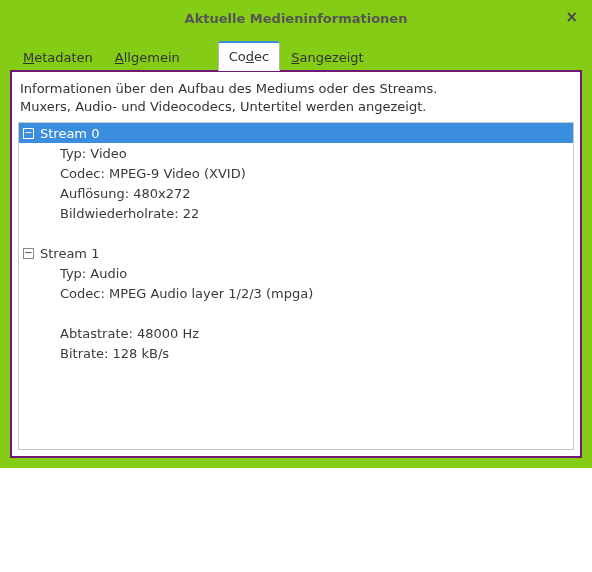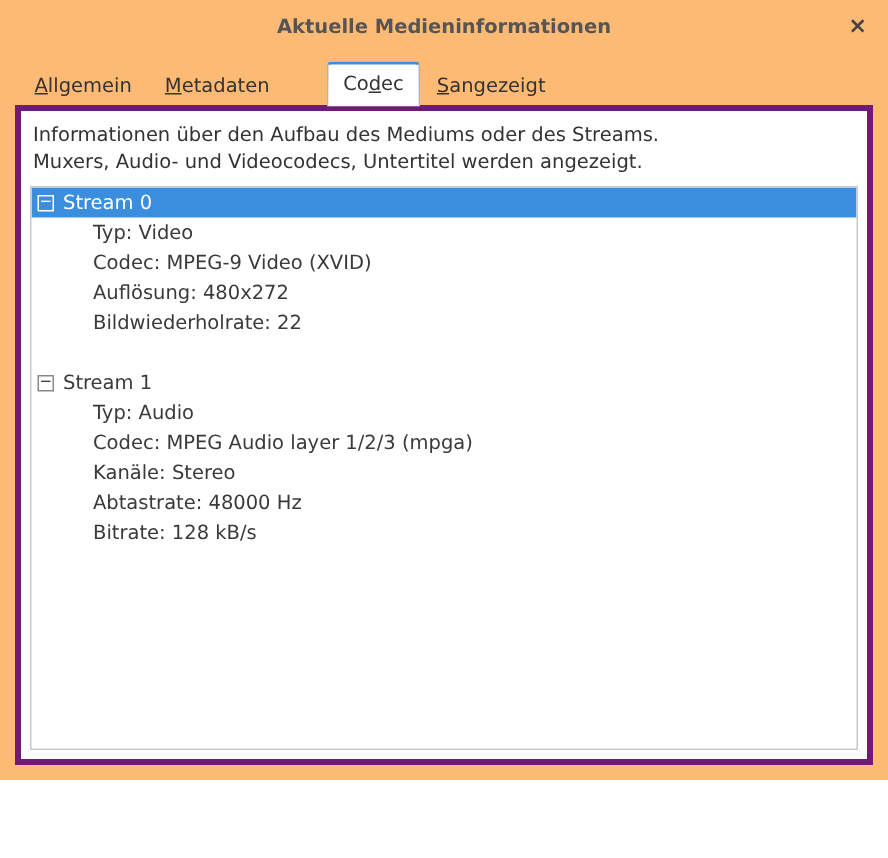--- a/index.html
+++ b/index.html
@@ -8,22 +8,22 @@
     width: 592px;
     height: 572px;
     background: #fff;
     font-family: "DejaVu Sans", "Liberation Sans", Arial, sans-serif;
     font-size: 13px;
     color: #3a3a3a;
     overflow: hidden;
   }
   .window {
     width: 592px;
-    height: 520px;
-    background: #fdba74;
+    height: 468px;
+    background: #84cc16;
     box-sizing: border-box;
     position: relative;
   }
   .titlebar {
     height: 36px;
     display: flex;
     align-items: center;
     justify-content: center;
     position: relative;
     font-weight: bold;
@@ -69,21 +69,21 @@
     border: 1px solid #b3b3b3;
     border-bottom: 1px solid #fff;
     border-top: 2px solid #3b8ede;
     border-radius: 3px 3px 0 0;
     z-index: 2;
     margin-left: 27px;
   }
   .tab .mn { text-decoration: underline; }
   .panel {
     background: #fff;
-    border: 4px solid #701a75;
+    border: 2px solid #701a75;
     position: absolute;
     left: 0;
     right: 0;
     top: 34px;
     bottom: 0;
     box-sizing: border-box;
     padding: 8px 6px 6px 6px;
     z-index: 1;
   }
   .desc {
@@ -149,24 +149,24 @@
 
   <div class="titlebar">
     <span>Aktuelle Medieninformationen</span>
     <span class="close">×</span>
   </div>
 
   <div class="client">
 
     <div class="tabstrip">
       <div class="tab">
+        <span></span><span class="mn">M</span><span>etadaten</span>
+      </div>
+      <div class="tab">
         <span></span><span class="mn">A</span><span>llgemein</span>
-      </div>
-      <div class="tab">
-        <span></span><span class="mn">M</span><span>etadaten</span>
       </div>
       <div class="tab active">
         <span>Co</span><span class="mn">d</span><span>ec</span>
       </div>
       <div class="tab">
         <span></span><span class="mn">S</span><span>angezeigt</span>
       </div>
     </div>
 
     <div class="panel">
@@ -216,21 +216,20 @@
           <span class="lbl">Typ: Audio</span>
         </div>
         <div class="row">
           <span class="ind" style="width:20px"></span>
           <span class="spacer-exp"></span>
           <span class="lbl">Codec: MPEG Audio layer 1/2/3 (mpga)</span>
         </div>
         <div class="row">
           <span class="ind" style="width:20px"></span>
           <span class="spacer-exp"></span>
-          <span class="lbl">Kanäle: Stereo</span>
         </div>
         <div class="row">
           <span class="ind" style="width:20px"></span>
           <span class="spacer-exp"></span>
           <span class="lbl">Abtastrate: 48000 Hz</span>
         </div>
         <div class="row">
           <span class="ind" style="width:20px"></span>
           <span class="spacer-exp"></span>
           <span class="lbl">Bitrate: 128 kB/s</span>

